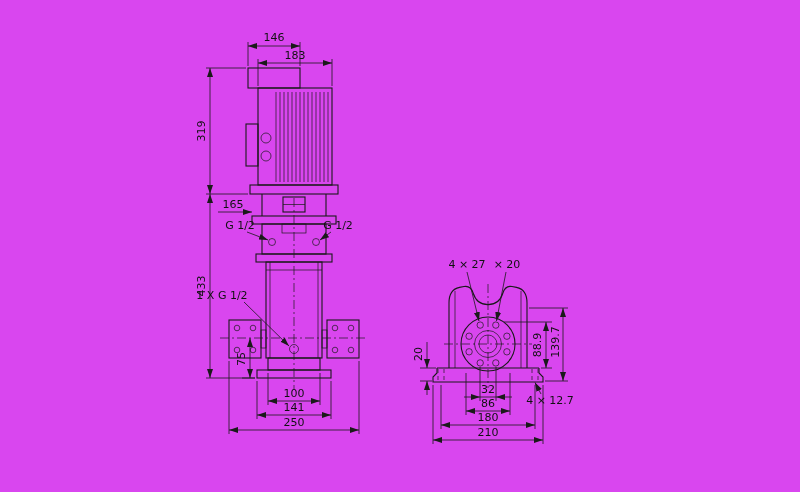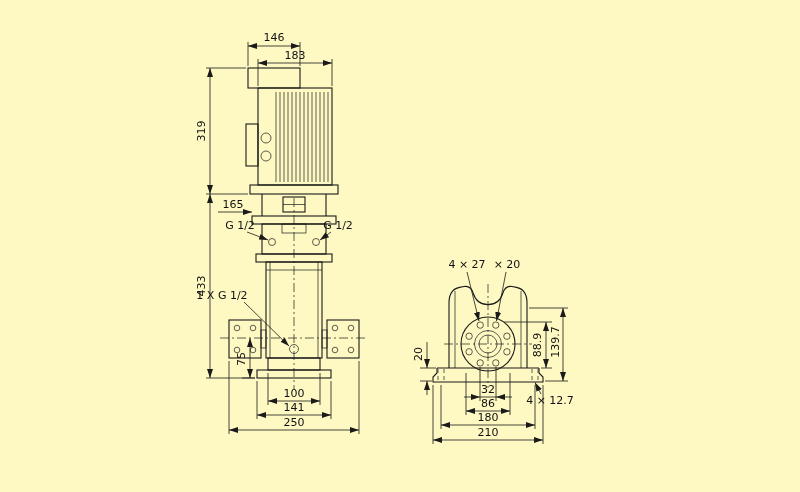--- a/index.html
+++ b/index.html
@@ -1,16 +1,16 @@
 <!DOCTYPE html>
 <html><head>
 <meta charset="utf-8">
 <style>
   html,body{margin:0;padding:0;background:#ffffff;}
-  .canvas{position:relative;width:800px;height:492px;background:#fef9c3;overflow:hidden;}
+  .canvas{position:relative;width:800px;height:492px;background:#d946ef;overflow:hidden;}
   svg{display:block;}
   .outline{fill:none;stroke:#1a1a1a;stroke-width:1.1;stroke-linejoin:miter;}
   .thin{fill:none;stroke:#1a1a1a;stroke-width:0.7;}
   .dim{fill:none;stroke:#1a1a1a;stroke-width:0.8;}
   .cl{fill:none;stroke:#1a1a1a;stroke-width:0.7;stroke-dasharray:9 3 2 3;}
   .hid{fill:none;stroke:#1a1a1a;stroke-width:0.7;stroke-dasharray:4 3;}
   text{font-family:"DejaVu Sans","Liberation Sans",sans-serif;font-size:11px;fill:#111111;}
   .mid{text-anchor:middle;}
 </style>
 </head>

